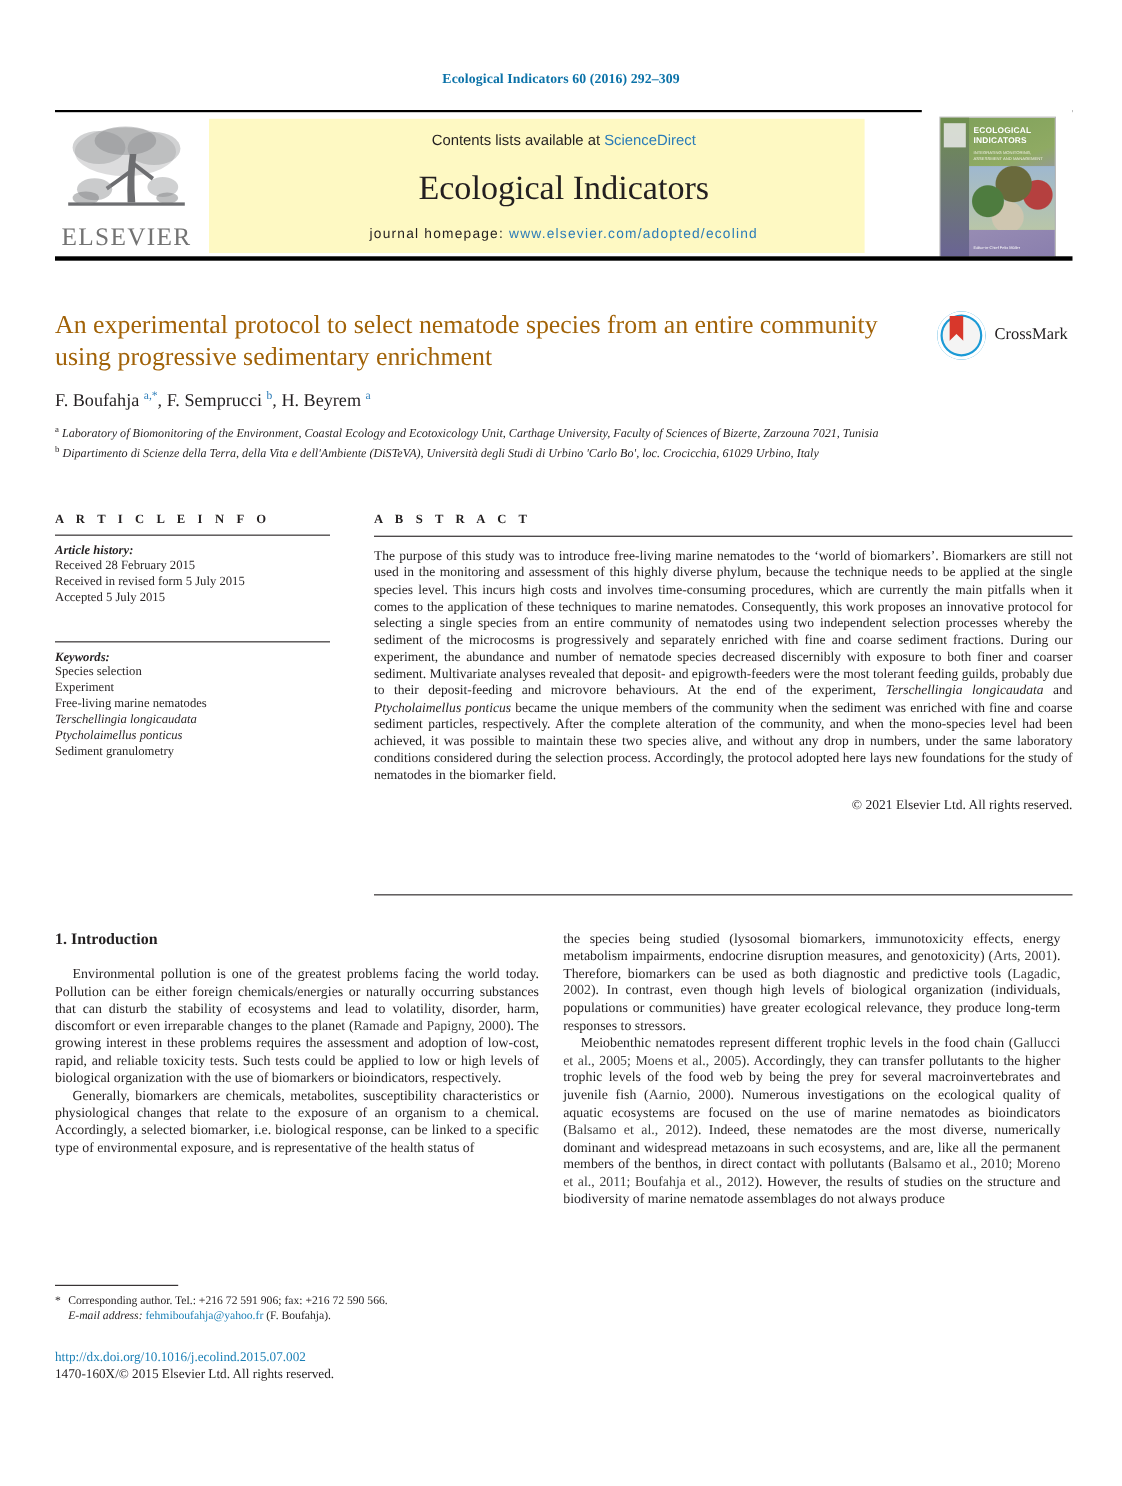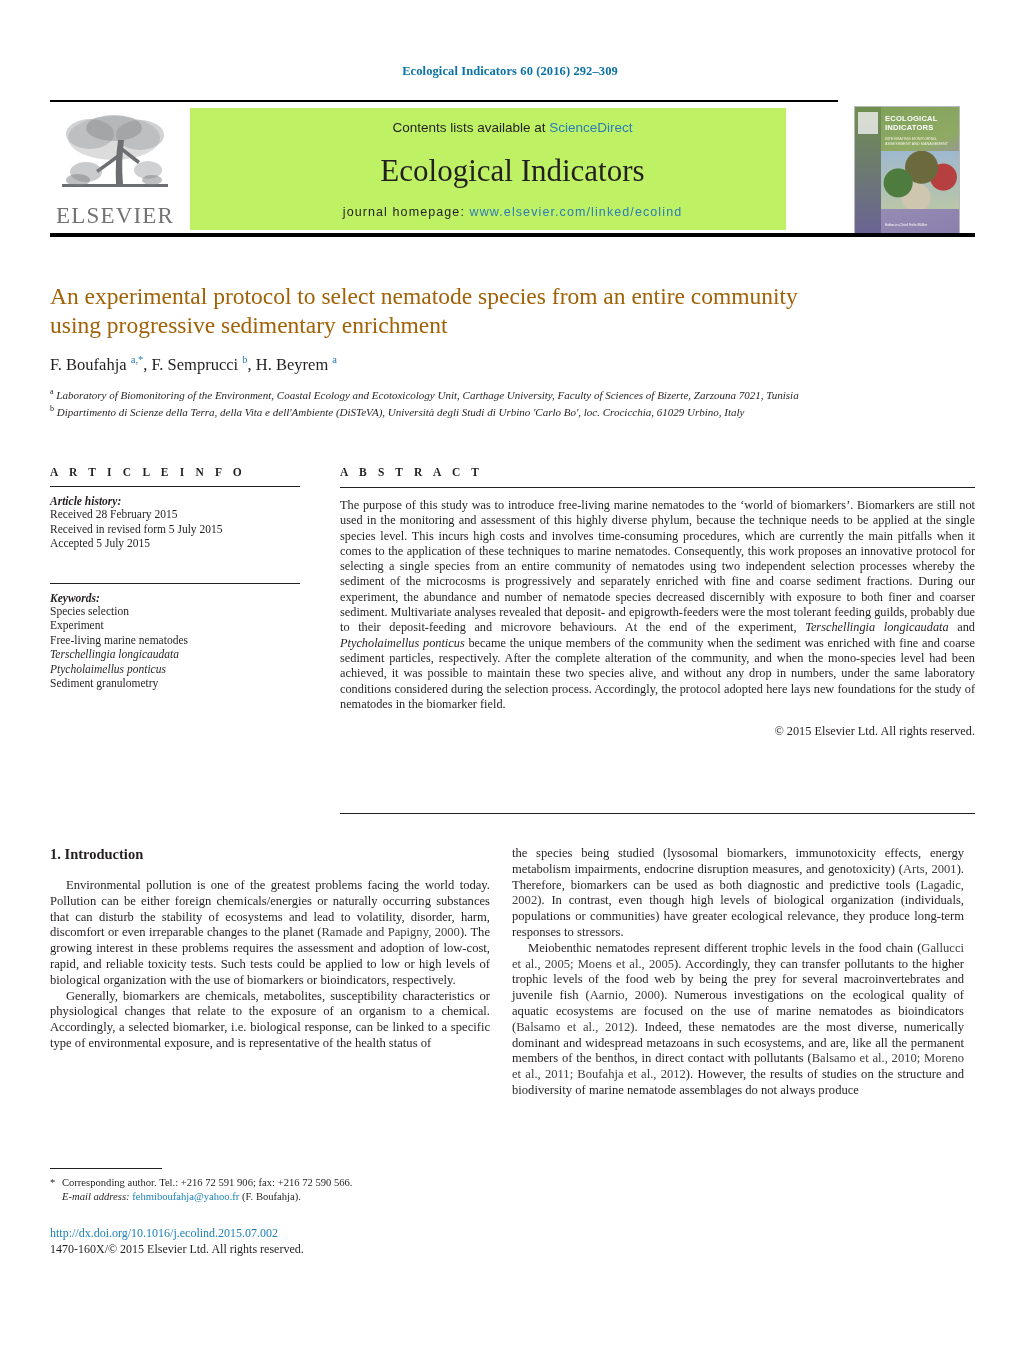--- a/index.html
+++ b/index.html
@@ -76,21 +76,21 @@
     font-family: "Liberation Serif", serif;
     font-size: 23px;
     letter-spacing: 1.2px;
   }
   .mast-center {
     position: absolute;
     top: 8px;
     left: 140px;
     width: 596px;
     height: 122px;
-    background: #bef264;
+    background: #fef9c3;
   }
   .contents-line {
     position: absolute;
     top: 12px;
     left: 0;
     width: 645px;
     text-align: center;
     font-family: "Liberation Sans", sans-serif;
     font-size: 13.5px;
     color: #231f20;
@@ -355,21 +355,21 @@
       </svg>
       <div class="elsevier-word">ELSEVIER</div>
     </div>
 
     <div class="mast-center">
       <div class="contents-line">
         <span>Contents lists available at </span><a href="#">ScienceDirect</a>
       </div>
       <div class="journal-name">Ecological Indicators</div>
       <div class="homepage-line">
-        <span>journal homepage: </span><span class="url">www.elsevier.com/linked/ecolind</span>
+        <span>journal homepage: </span><span class="url">www.elsevier.com/adopted/ecolind</span>
       </div>
     </div>
 
     <div class="cover-thumb">
       <div class="cover-inner">
         <div class="cover-band"></div>
         <div class="cover-els"></div>
         <div class="cover-title">ECOLOGICAL INDICATORS</div>
         <div class="cover-sub">INTEGRATING MONITORING, ASSESSMENT AND MANAGEMENT</div>
         <div class="cover-photo"></div>
@@ -383,20 +383,27 @@
 
   <div class="title-block">
     <div class="art-title">An experimental protocol to select nematode species from an entire community using progressive sedimentary enrichment</div>
     <div class="authors">F. Boufahja <sup class="ast">a,*</sup>, F. Semprucci <sup>b</sup>, H. Beyrem <sup>a</sup></div>
     <div class="affils">
       <div><sup>a</sup> <span>Laboratory of Biomonitoring of the Environment, Coastal Ecology and Ecotoxicology Unit, Carthage University, Faculty of Sciences of Bizerte, Zarzouna 7021, Tunisia</span></div>
       <div><sup>b</sup> <span>Dipartimento di Scienze della Terra, della Vita e dell'Ambiente (DiSTeVA), Università degli Studi di Urbino 'Carlo Bo', loc. Crocicchia, 61029 Urbino, Italy</span></div>
     </div>
   </div>
 
+  <div class="crossmark">
+    <div class="cm-badge">
+      <div class="cm-inner"></div>
+      <div class="cm-ribbon"></div>
+    </div>
+    <div class="cm-text">CrossMark</div>
+  </div>
 
   <div class="info-col">
     <div class="sec-head">A R T I C L E   I N F O</div>
     <div class="hr-thin"></div>
     <div class="hist-block">
       <div class="info-label">Article history:</div>
       <div class="info-line">Received 28 February 2015</div>
       <div class="info-line">Received in revised form 5 July 2015</div>
       <div class="info-line">Accepted 5 July 2015</div>
     </div>
@@ -409,21 +416,21 @@
       <div class="info-line ital">Terschellingia longicaudata</div>
       <div class="info-line ital">Ptycholaimellus ponticus</div>
       <div class="info-line">Sediment granulometry</div>
     </div>
   </div>
 
   <div class="abs-col">
     <div class="sec-head">A B S T R A C T</div>
     <div class="hr-top-abs"></div>
     <div class="abs-body">The purpose of this study was to introduce free-living marine nematodes to the ‘world of biomarkers’. Biomarkers are still not used in the monitoring and assessment of this highly diverse phylum, because the technique needs to be applied at the single species level. This incurs high costs and involves time-consuming procedures, which are currently the main pitfalls when it comes to the application of these techniques to marine nematodes. Consequently, this work proposes an innovative protocol for selecting a single species from an entire community of nematodes using two independent selection processes whereby the sediment of the microcosms is progressively and separately enriched with fine and coarse sediment fractions. During our experiment, the abundance and number of nematode species decreased discernibly with exposure to both finer and coarser sediment. Multivariate analyses revealed that deposit- and epigrowth-feeders were the most tolerant feeding guilds, probably due to their deposit-feeding and microvore behaviours. At the end of the experiment, <i>Terschellingia longicaudata</i> and <i>Ptycholaimellus ponticus</i> became the unique members of the community when the sediment was enriched with fine and coarse sediment particles, respectively. After the complete alteration of the community, and when the mono-species level had been achieved, it was possible to maintain these two species alive, and without any drop in numbers, under the same laboratory conditions considered during the selection process. Accordingly, the protocol adopted here lays new foundations for the study of nematodes in the biomarker field.</div>
-    <div class="copyright">© 2015 Elsevier Ltd. All rights reserved.</div>
+    <div class="copyright">© 2021 Elsevier Ltd. All rights reserved.</div>
   </div>
   <div class="abs-rule-bottom"></div>
 
   <div class="body-left">
     <div class="sec-title">1.  Introduction</div>
     <p class="para">Environmental pollution is one of the greatest problems facing the world today. Pollution can be either foreign chemicals/energies or naturally occurring substances that can disturb the stability of ecosystems and lead to volatility, disorder, harm, discomfort or even irreparable changes to the planet (<a class="cit" href="#">Ramade and Papigny, 2000</a>). The growing interest in these problems requires the assessment and adoption of low-cost, rapid, and reliable toxicity tests. Such tests could be applied to low or high levels of biological organization with the use of biomarkers or bioindicators, respectively.</p>
     <p class="para">Generally, biomarkers are chemicals, metabolites, susceptibility characteristics or physiological changes that relate to the exposure of an organism to a chemical. Accordingly, a selected biomarker, i.e. biological response, can be linked to a specific type of environmental exposure, and is representative of the health status of</p>
   </div>
 
   <div class="body-right">

